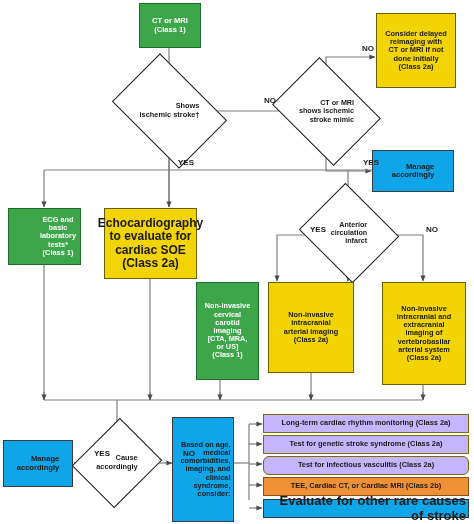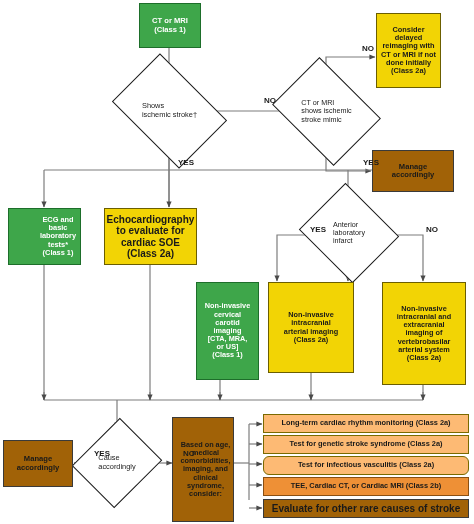--- a/index.html
+++ b/index.html
@@ -4,29 +4,29 @@
 <style>
   html,body{margin:0;padding:0;background:#ffffff;}
   body{font-family:"Liberation Sans",sans-serif;}
   #chart{position:relative;width:474px;height:524px;background:#ffffff;overflow:hidden;}
 
   .node{position:absolute;box-sizing:border-box;display:flex;align-items:center;
         justify-content:center;text-align:center;font-weight:bold;color:#1a1a1a;
         line-height:1.12;padding:2px;white-space:pre-line;}
   .green{background:#3EA64A;border:1.5px solid #1d6e2a;color:#ffffff;}
   .yellow{background:#F2D405;border:1.5px solid #6b5e00;color:#1a1a1a;}
-  .yellow2{background:#fdba74;border:1.5px solid #7a6a00;color:#1a1a1a;}
+  .yellow2{background:#c4b5fd;border:1.5px solid #7a6a00;color:#1a1a1a;}
   .orange{background:#EE9036;border:1.5px solid #8a4f12;color:#1a1a1a;}
-  .white{background:#a16207;border:1.5px solid #3a3a3a;color:#1a1a1a;}
+  .white{background:#0ea5e9;border:1.5px solid #3a3a3a;color:#1a1a1a;text-align:right;}
 
   .diamond{position:absolute;}
   .diamond .dshape{position:absolute;inset:0;background:#ffffff;
         border:1.5px solid #1a1a1a;transform:rotate(45deg);box-sizing:border-box;}
   .diamond .dtext{position:absolute;inset:0;display:flex;align-items:center;
-        justify-content:center;text-align:left;font-weight:normal;color:#1a1a1a;
+        justify-content:center;text-align:right;font-weight:bold;color:#1a1a1a;
         line-height:1.15;white-space:pre-line;z-index:2;}
 
   .lbl{position:absolute;font-weight:bold;color:#1a1a1a;white-space:nowrap;margin-left:32px;}
 
   svg.wires{position:absolute;left:0;top:0;width:474px;height:524px;
             pointer-events:none;z-index:0;}
   .node,.diamond,.lbl{z-index:3;}
 </style>
 </head>
 <body>
@@ -104,42 +104,42 @@
 ischemic stroke†</div>
   </div>
 
   <div class="diamond" style="left:283px;top:78px;width:87px;height:67px;">
     <div class="dshape"></div>
     <div class="dtext" style="font-size:7.2px;">CT or MRI
 shows ischemic
 stroke mimic</div>
   </div>
 
-  <div class="node yellow" style="left:376px;top:13px;width:65px;height:75px;font-size:7.4px;">Consider delayed
+  <div class="node yellow" style="left:376px;top:13px;width:80px;height:75px;font-size:7.4px;">Consider delayed
 reimaging with
 CT or MRI if not
 done initially
 (Class 2a)</div>
 
   <div class="node white" style="left:372px;top:150px;width:82px;height:42px;font-size:7.6px;">Manage
 accordingly</div>
 
   <div class="node green" style="left:8px;top:208px;width:73px;height:57px;font-size:7.4px;padding-left:29px;">ECG and basic
 laboratory tests*
 (Class 1)</div>
 
-  <div class="node yellow" style="left:104px;top:208px;width:93px;height:57px;font-size:10px;">Echocardiography
+  <div class="node yellow" style="left:104px;top:208px;width:93px;height:71px;font-size:12px;">Echocardiography
 to evaluate for
 cardiac SOE
 (Class 2a)</div>
 
   <div class="diamond" style="left:311px;top:200px;width:76px;height:66px;">
     <div class="dshape"></div>
     <div class="dtext" style="font-size:7.2px;">Anterior
-laboratory
+circulation
 infarct</div>
   </div>
 
   <div class="node green" style="left:196px;top:282px;width:63px;height:98px;font-size:7.3px;">Non-invasive
 cervical
 carotid
 imaging
 [CTA, MRA,
 or US]
 (Class 1)</div>
@@ -171,21 +171,21 @@
 comorbidities,
 imaging, and
 clinical
 syndrome,
 consider:</div>
 
   <div class="node yellow2" style="left:263px;top:414px;width:206px;height:19px;font-size:7.4px;">Long-term cardiac rhythm monitoring (Class 2a)</div>
   <div class="node yellow2" style="left:263px;top:435px;width:206px;height:19px;font-size:7.4px;">Test for genetic stroke syndrome (Class 2a)</div>
   <div class="node yellow2" style="left:263px;top:456px;width:206px;height:19px;font-size:7.4px;border-radius:6px;">Test for infectious vasculitis (Class 2a)</div>
   <div class="node orange" style="left:263px;top:477px;width:206px;height:19px;font-size:7.4px;">TEE, Cardiac CT, or Cardiac MRI (Class 2b)</div>
-  <div class="node white" style="left:263px;top:499px;width:206px;height:19px;font-size:10px;">Evaluate for other rare causes of stroke</div>
+  <div class="node white" style="left:263px;top:499px;width:206px;height:19px;font-size:13px;">Evaluate for other rare causes of stroke</div>
 
   <div class="lbl" style="left:232px;top:96px;font-size:8px;">NO</div>
   <div class="lbl" style="left:330px;top:44px;font-size:8px;">NO</div>
   <div class="lbl" style="left:146px;top:158px;font-size:8px;">YES</div>
   <div class="lbl" style="left:331px;top:158px;font-size:8px;">YES</div>
   <div class="lbl" style="left:278px;top:225px;font-size:8px;">YES</div>
   <div class="lbl" style="left:394px;top:225px;font-size:8px;">NO</div>
   <div class="lbl" style="left:62px;top:449px;font-size:8px;">YES</div>
   <div class="lbl" style="left:151px;top:449px;font-size:8px;">NO</div>
 

